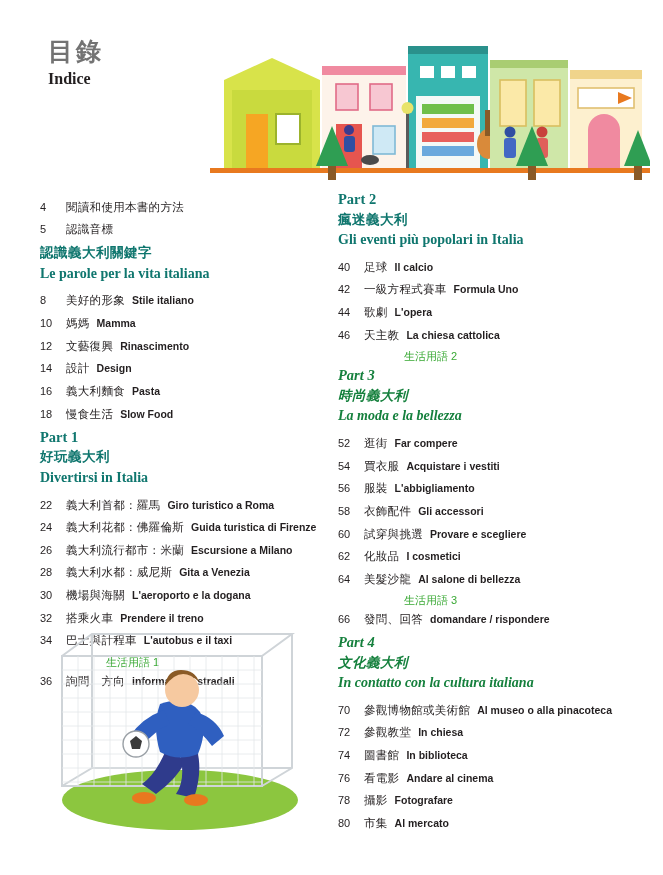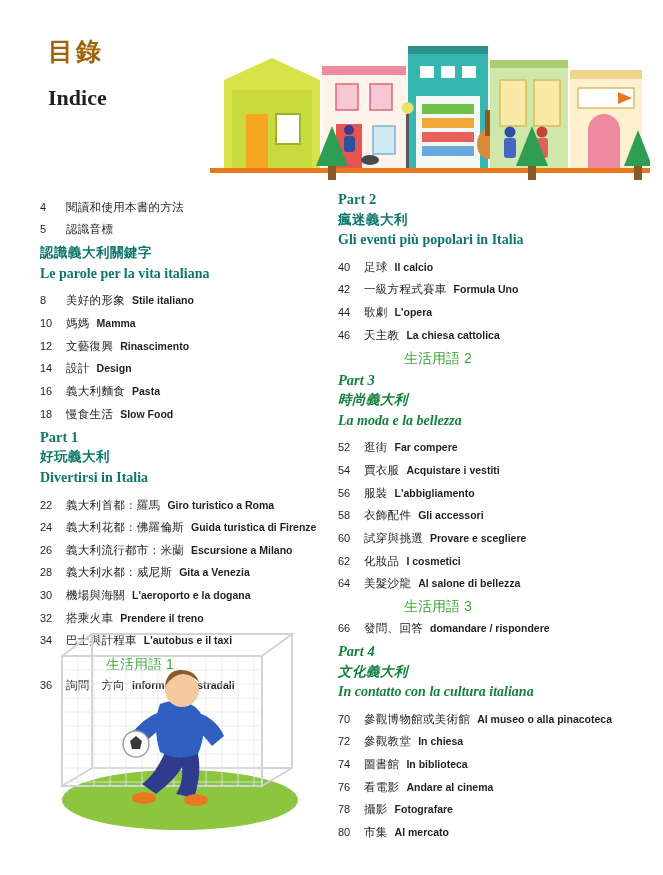--- a/index.html
+++ b/index.html
@@ -25,30 +25,30 @@
   
   .title-block {
     position: absolute;
     left: 48px;
     top: 36px;
   }
   .title-cn {
     font-size: 25px;
     font-weight: bold;
     letter-spacing: 3px;
-    color: #a16207;
+    color: #737373;
     line-height: 1.25;
   }
   .title-it {
     font-family: "Liberation Serif", serif;
-    font-size: 22px;
+    font-size: 16px;
     font-weight: bold;
     color: #231f20;
     line-height: 1.2;
-    margin-top: 18px;
+    margin-top: 2px;
   }
 
   
   .illustration {
     position: absolute;
     left: 210px;
     top: 18px;
     width: 440px;
     height: 175px;
   }
@@ -112,21 +112,21 @@
     font-size: 11.5px;
     letter-spacing: 0.3px;
   }
   .entry .txt .it {
     font-size: 10.5px;
     margin-left: 7px;
     font-weight: bold;
   }
 
   .note {
-    font-size: 14px;
+    font-size: 11px;
     color: #3aa935;
     margin-left: 66px;
     padding: 1px 0 0 0;
     line-height: 1.5;
   }
   .note.right { margin-left: 66px; }
 
   
   .soccer {
     position: absolute;

